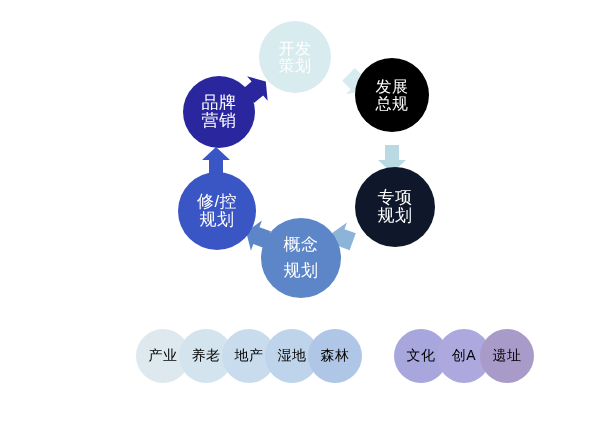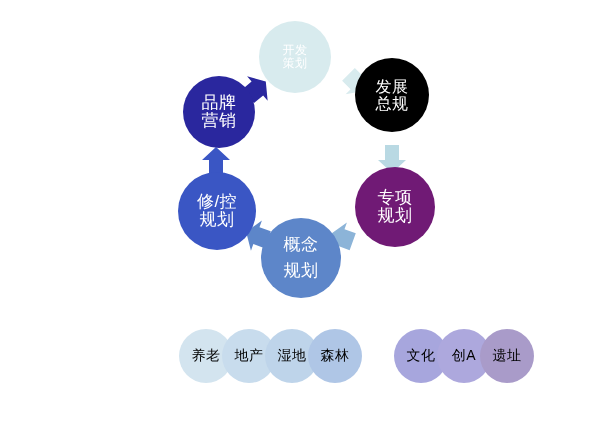--- a/index.html
+++ b/index.html
@@ -36,21 +36,21 @@
     line-height: 1.08;
     text-align: center;
     letter-spacing: 0.5px;
     white-space: nowrap;
   }
   .cycle-node .ln {
     display: block;
   }
 
   
-  #node-kaifa      { left: 259px; top: 21px;  width: 72px;  height: 72px;  font-size: 12px; }
+  #node-kaifa      { left: 259px; top: 21px;  width: 72px;  height: 72px;  font-size: 16px; }
   #node-fazhan     { left: 355px; top: 58px;  width: 74px;  height: 74px;  font-size: 16px; }
   #node-zhuanxiang { left: 355px; top: 167px; width: 80px;  height: 80px;  font-size: 17px; }
   #node-gainian    { left: 261px; top: 218px; width: 80px;  height: 80px;  font-size: 17px; gap: 7px; }
   #node-xiukong    { left: 178px; top: 172px; width: 78px;  height: 78px;  font-size: 17px; }
   #node-pinpai     { left: 183px; top: 76px;  width: 72px;  height: 72px;  font-size: 17px; }
 
   
   #arrow-layer {
     position: absolute;
     left: 0; top: 0;
@@ -118,41 +118,44 @@
   <div class="cycle-node" id="node-kaifa" style="background:#d8ebee;">
     <span class="ln">开发</span>
     <span class="ln">策划</span>
   </div>
 
   <div class="cycle-node" id="node-fazhan" style="background:#000000;">
     <span class="ln">发展</span>
     <span class="ln">总规</span>
   </div>
 
-  <div class="cycle-node" id="node-zhuanxiang" style="background:#701a75;justify-content:center;">
+  <div class="cycle-node" id="node-zhuanxiang" style="background:#0f172a;justify-content:center;">
     <span class="ln">专项</span>
     <span class="ln">规划</span>
   </div>
 
   <div class="cycle-node" id="node-gainian" style="background:#5d86c9;">
     <span class="ln">概念</span>
     <span class="ln">规划</span>
   </div>
 
   <div class="cycle-node" id="node-xiukong" style="background:#3a56c4;">
     <span class="ln">修/控</span>
     <span class="ln">规划</span>
   </div>
 
   <div class="cycle-node" id="node-pinpai" style="background:#2a279e;">
     <span class="ln">品牌</span>
     <span class="ln">营销</span>
   </div>
 
   <div id="sector-row">
+    <div class="sector-node" style="left:43px;  background:#dde9ef; z-index:2;">
+      <span class="sector-label">产业</span>
+    </div>
     <div class="sector-node" style="left:86px;  background:#d3e4ef; z-index:3;">
       <span class="sector-label">养老</span>
     </div>
     <div class="sector-node" style="left:129px; background:#c8dced; z-index:4;">
       <span class="sector-label">地产</span>
     </div>
     <div class="sector-node" style="left:215px; background:#afc6e6; z-index:6;">
       <span class="sector-label">森林</span>
     </div>
     <div class="sector-node" style="left:172px; background:#bed4ea; z-index:5;">

